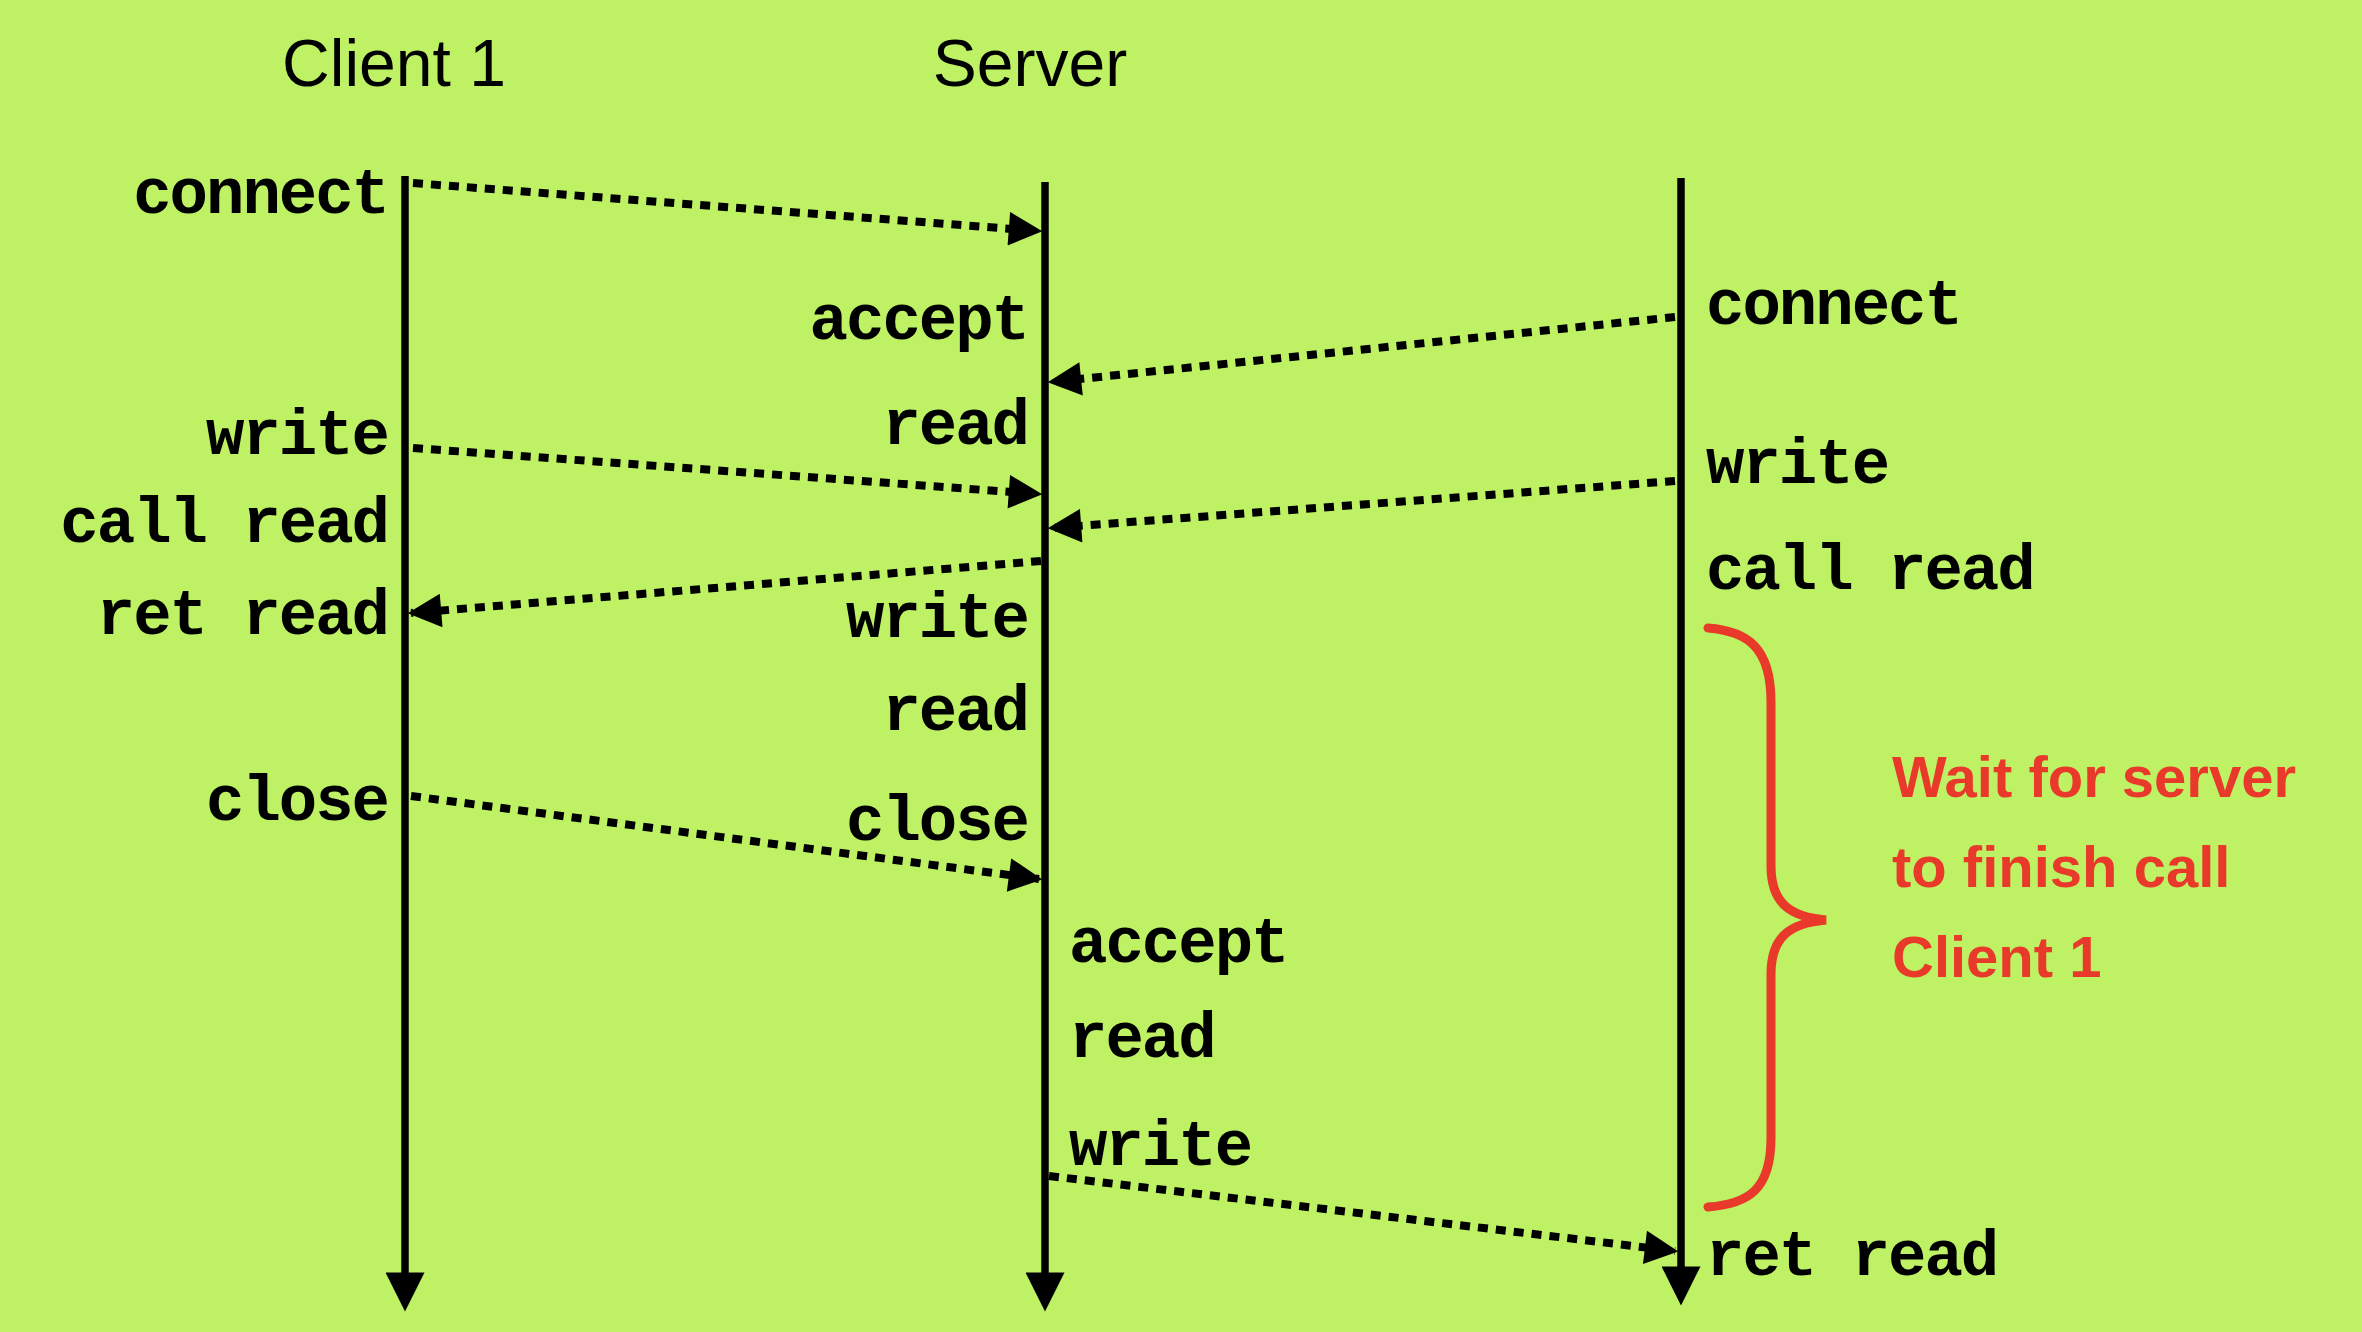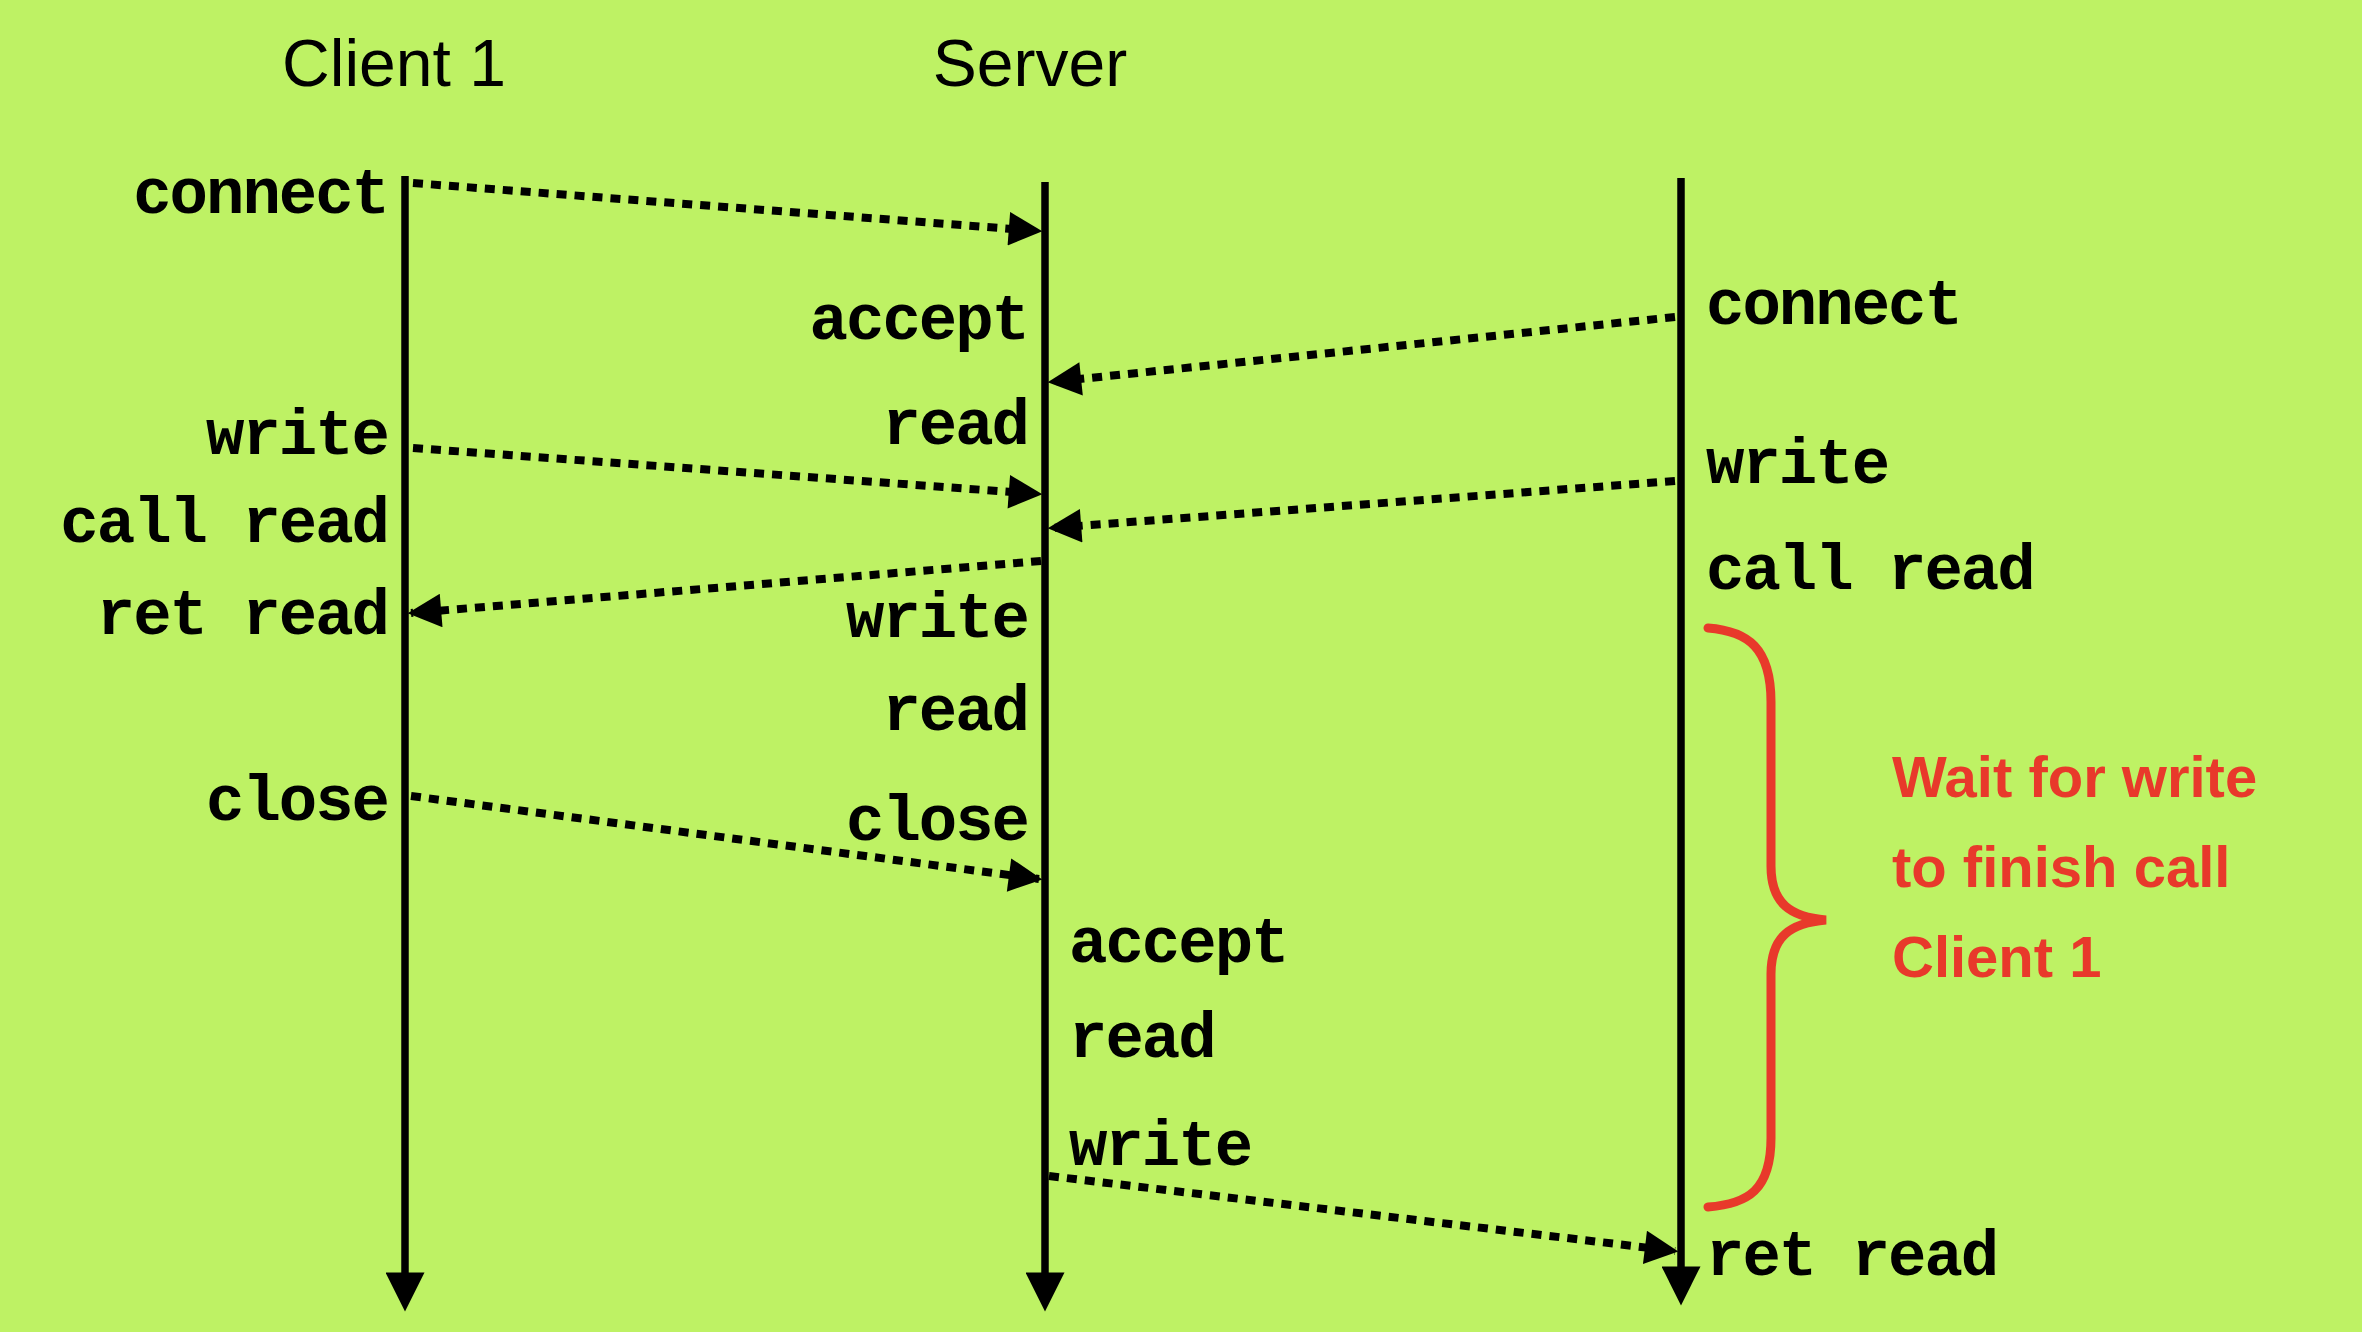--- a/index.html
+++ b/index.html
@@ -102,18 +102,18 @@
   <div class="mono" style="left:1069px; top:945px;">accept</div>
   <div class="mono" style="left:1069px; top:1040px;">read</div>
   <div class="mono" style="left:1069px; top:1148px;">write</div>
 
   <div class="mono" style="left:1706px; top:307px;">connect</div>
   <div class="mono" style="left:1706px; top:466px;">write</div>
   <div class="mono" style="left:1706px; top:572px;">call read</div>
   <div class="mono" style="left:1706px; top:1258px;">ret read</div>
 
   <div class="annotation">
-    <div>Wait for write</div>
+    <div>Wait for server</div>
     <div>to finish call</div>
     <div>Client 1</div>
   </div>
 
 </div>
 
 </body></html>

